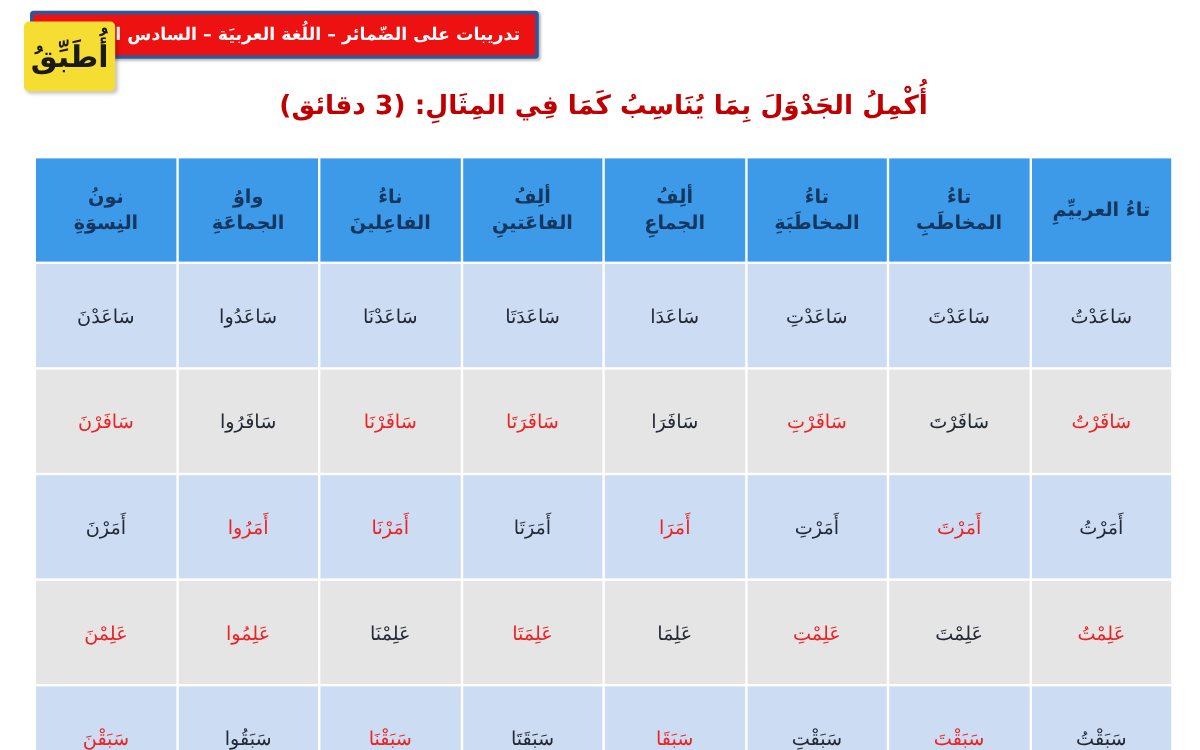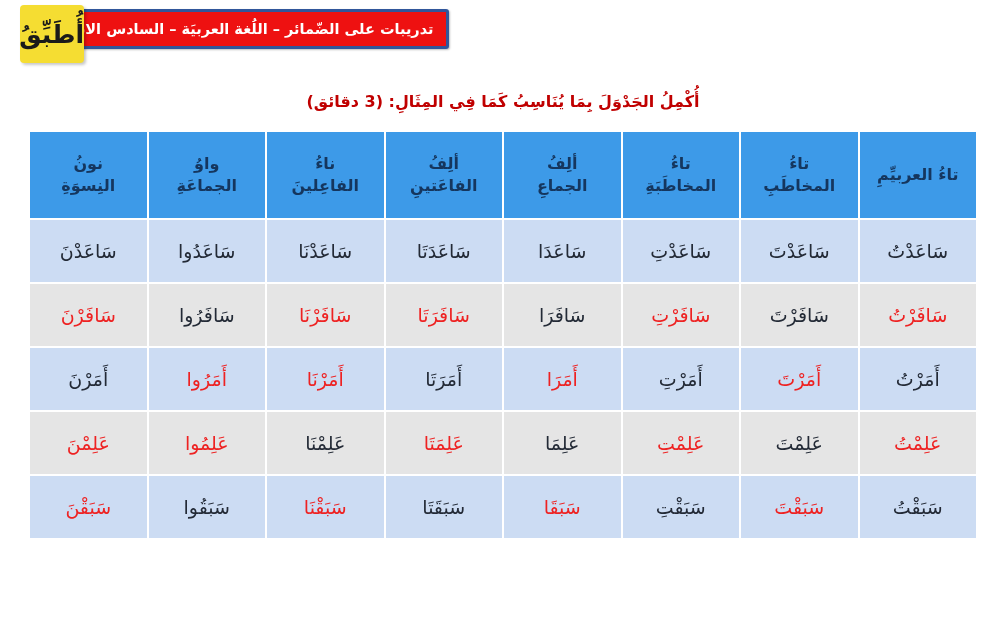--- a/index.html
+++ b/index.html
@@ -43,52 +43,51 @@
     color: #ffffff;
     font-size: 14.5px;
     font-weight: bold;
     letter-spacing: 0px;
     white-space: nowrap;
     font-family: "DejaVu Sans", "Liberation Sans", sans-serif;
   }
 
   .apply-badge {
     position: absolute;
-    top: 5px;
+    top: 18px;
     left: 20px;
-    width: 64px;
+    width: 76px;
     height: 58px;
     background: #f5dd32;
     border-radius: 4px;
     display: flex;
     align-items: center;
-    justify-content: flex-start;
+    justify-content: center;
     box-shadow: 2px 2px 3px rgba(0,0,0,0.22);
   }
   .apply-badge span {
     color: #1a1a1a;
     font-size: 25px;
     font-weight: bold;
     line-height: 1;
     font-family: "DejaVu Sans", "Liberation Sans", sans-serif;
   }
 
   
   .instruction {
     position: absolute;
     top: 76px;
     right: 22px;
     width: 950px;
     text-align: center;
     color: #c00000;
-    font-size: 16px;
+    font-size: 22px;
     font-weight: bold;
     white-space: nowrap;
     font-family: "DejaVu Sans", "Liberation Sans", sans-serif;
-    margin-top: 16px;
   }
 
   
   .grid-wrap {
     position: absolute;
     top: 130px;
     right: 22px;
     width: 950px;
   }
   table.conj {
@@ -108,23 +107,23 @@
     padding: 0 4px;
   }
   table.conj th .l1 { display: block; }
   table.conj th .l2 { display: block; }
   table.conj th.single { line-height: 1.1; }
 
   table.conj td {
     height: 62px;
     vertical-align: middle;
     text-align: center;
-    font-size: 19px;
+    font-size: 16px;
     font-weight: normal;
-    padding: 0 4px;
+    padding: 12px 4px;
     font-family: "DejaVu Sans", "Liberation Sans", sans-serif;
   }
   tr.shade-a td { background: #ccdcf3; }
   tr.shade-b td { background: #e5e5e5; }
 
   td.ink-dark { color: #232a36; }
   td.ink-red  { color: #ee2222; }
 </style>
 </head>
 <body>

